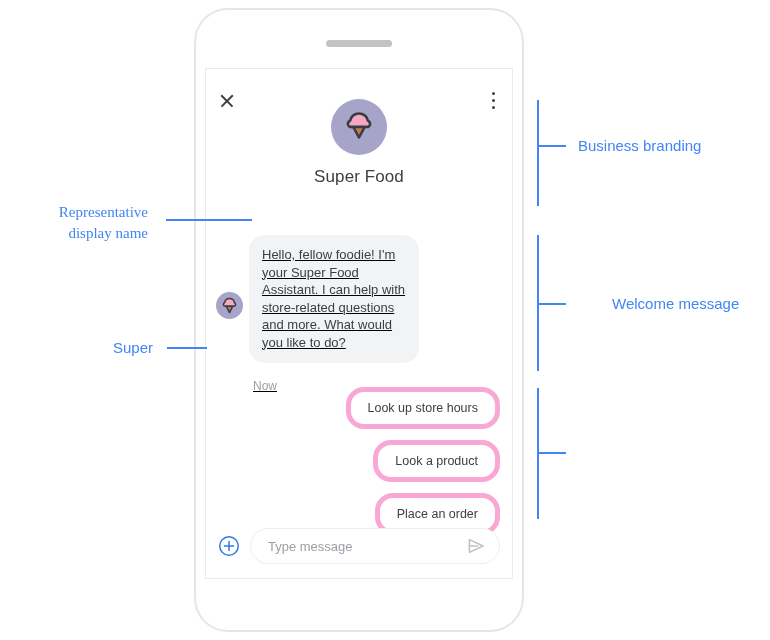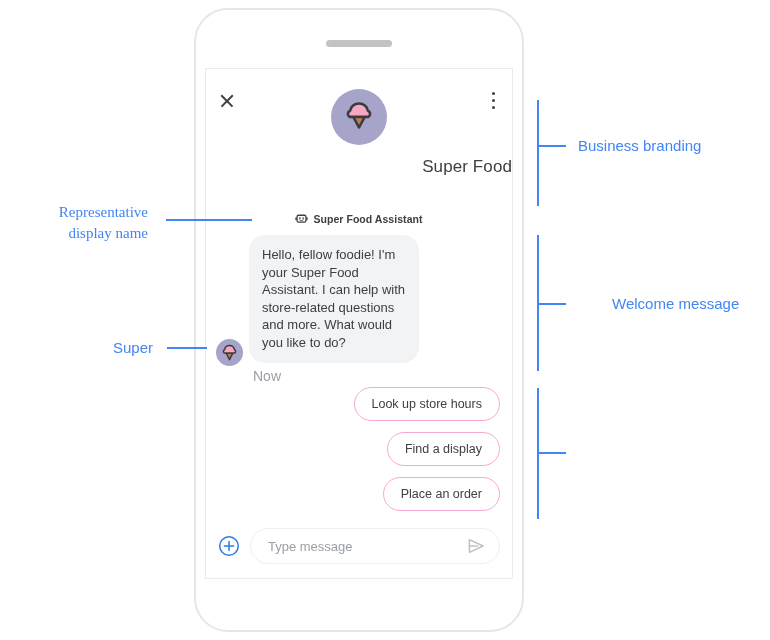--- a/index.html
+++ b/index.html
@@ -96,23 +96,23 @@
     border-radius: 50%;
     background: #3c4043;
     margin-bottom: 3.4px;
   }
   .more-icon span:last-child { margin-bottom: 0; }
 
   
   .branding {
     position: absolute;
     left: 0;
-    top: 20px;
-    width: 100%;
-    text-align: right;
+    top: 30px;
+    width: 100%;
+    text-align: center;
   }
   .logo-circle {
     width: 56px;
     height: 56px;
     border-radius: 50%;
     background: #a6a4c8;
     margin: 0 auto;
     position: relative;
   }
   .logo-circle svg { position: absolute; left: 0; top: 0; }
@@ -144,22 +144,23 @@
 
   
   .msg-block {
     position: absolute;
     left: 0;
     top: 166px;
     width: 100%;
   }
   .msg-row {
     display: flex;
-    align-items: flex-end;
+    align-items: center;
     padding-left: 10px;
+    text-decoration: underline;
   }
   .avatar-circle {
     width: 27px;
     height: 27px;
     border-radius: 50%;
     background: #a6a4c8;
     flex: 0 0 auto;
     position: relative;
     margin-bottom: 18px;
   }
@@ -169,41 +170,41 @@
     background: #f1f3f4;
     border-radius: 16px;
     padding: 11px 13px 12px 13px;
     width: 170px;
     box-sizing: border-box;
     font-size: 13px;
     line-height: 17.5px;
     color: #3c4043;
   }
   .timestamp {
-    margin-top: 5px;
+    margin-top: 16px;
     margin-left: 4px;
-    font-size: 14px;
+    font-size: 12px;
     color: #9aa0a6;
   }
 
   
   .starters {
     position: absolute;
     left: 0;
     top: 318px;
     width: 100%;
     padding-right: 12px;
     box-sizing: border-box;
     display: flex;
     flex-direction: column;
     align-items: flex-end;
     gap: 11px;
   }
   .chip {
-    border: 1px solid #f9a8d4;
+    border: 5px solid #f9a8d4;
     border-radius: 18px;
     padding: 9px 17px;
     font-size: 12.5px;
     color: #3c4043;
     background: #ffffff;
     cursor: pointer;
     white-space: nowrap;
   }
 
   
@@ -287,50 +288,39 @@
     <div class="branding">
       <div class="logo-circle">
         <svg width="56" height="56" viewBox="0 0 56 56" aria-hidden="true">
           <path d="M28 38.5 L21.5 26.5 L34.5 26.5 Z" fill="#c07f42" stroke="#3c3b44" stroke-width="2.6" stroke-linejoin="round"></path>
           <path d="M28 14.5 c-4.6 0 -8.2 3.1 -8.8 7.1 c-1.4 .6 -2.3 1.9 -2.3 3.4 c0 1.2 .7 2.3 1.7 2.9 h18.8 c1 -.6 1.7 -1.7 1.7 -2.9 c0 -1.5 -.9 -2.8 -2.3 -3.4 c-.6 -4 -4.2 -7.1 -8.8 -7.1 z" fill="#f5a8c0" stroke="#3c3b44" stroke-width="2.6" stroke-linejoin="round"></path>
         </svg>
       </div>
       <div class="business-name">Super Food</div>
     </div>
 
-    <div class="rep-row">
-      <svg class="bot-icon" viewBox="0 0 16 16" aria-hidden="true">
-        <rect x="2.5" y="4" width="11" height="8.5" rx="2" fill="none" stroke="#3c4043" stroke-width="1.6"></rect>
-        <rect x="0.4" y="6.6" width="1.8" height="3.4" rx="0.8" fill="#3c4043"></rect>
-        <rect x="13.8" y="6.6" width="1.8" height="3.4" rx="0.8" fill="#3c4043"></rect>
-        <circle cx="6" cy="7.6" r="1" fill="#3c4043"></circle>
-        <circle cx="10" cy="7.6" r="1" fill="#3c4043"></circle>
-        <path d="M5.8 9.9 c.7 .8 3.7 .8 4.4 0" fill="none" stroke="#3c4043" stroke-width="1.2" stroke-linecap="round"></path>
-      </svg>
-      <span class="rep-name">Super Food Assistant</span>
-    </div>
 
     <div class="msg-block">
       <div class="msg-row">
         <div class="avatar-circle">
           <svg width="27" height="27" viewBox="0 0 27 27" aria-hidden="true">
             <path d="M13.5 20.6 L10.2 14.1 L16.8 14.1 Z" fill="#c07f42" stroke="#3c3b44" stroke-width="1.5" stroke-linejoin="round"></path>
             <path d="M13.5 6.6 c-2.5 0 -4.4 1.7 -4.8 3.9 c-.8 .3 -1.3 1.1 -1.3 1.9 c0 .7 .4 1.3 1 1.7 h10.2 c.6 -.4 1 -1 1 -1.7 c0 -.8 -.5 -1.6 -1.3 -1.9 c-.4 -2.2 -2.3 -3.9 -4.8 -3.9 z" fill="#f5a8c0" stroke="#3c3b44" stroke-width="1.5" stroke-linejoin="round"></path>
           </svg>
         </div>
         <div class="bubble-wrap">
           <div class="bubble">Hello, fellow foodie! I'm your Super Food Assistant. I can help with store-related questions and more. What would you like to do?</div>
           <div class="timestamp">Now</div>
         </div>
       </div>
     </div>
 
     <div class="starters">
       <div class="chip">Look up store hours</div>
-      <div class="chip">Find a display</div>
+      <div class="chip">Look a product</div>
       <div class="chip">Place an order</div>
     </div>
 
     <div class="composer">
       <svg class="plus-btn" viewBox="0 0 22 22" aria-hidden="true">
         <circle cx="11" cy="11" r="9.3" fill="none" stroke="#3079e8" stroke-width="1.5"></circle>
         <path d="M11 6.4 V15.6 M6.4 11 H15.6" stroke="#3079e8" stroke-width="1.5" stroke-linecap="round"></path>
       </svg>
       <div class="input-pill">
         <input type="text" placeholder="Type message" style="">

